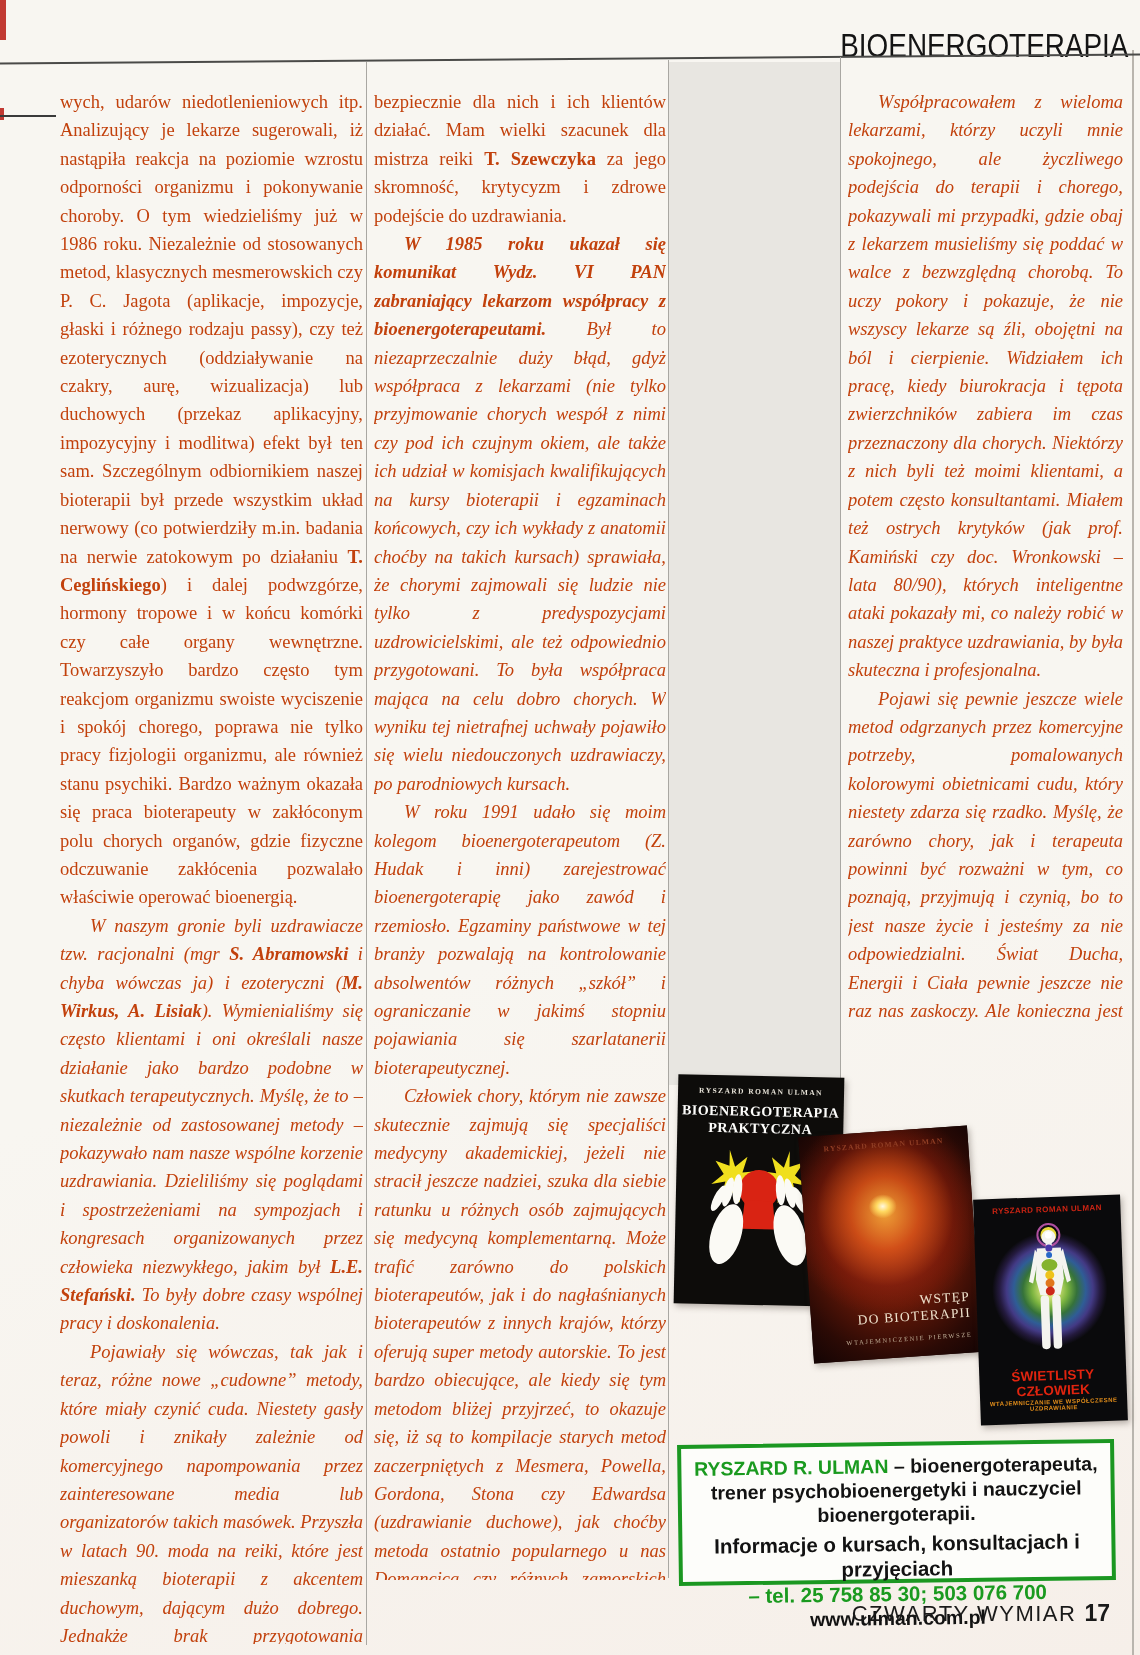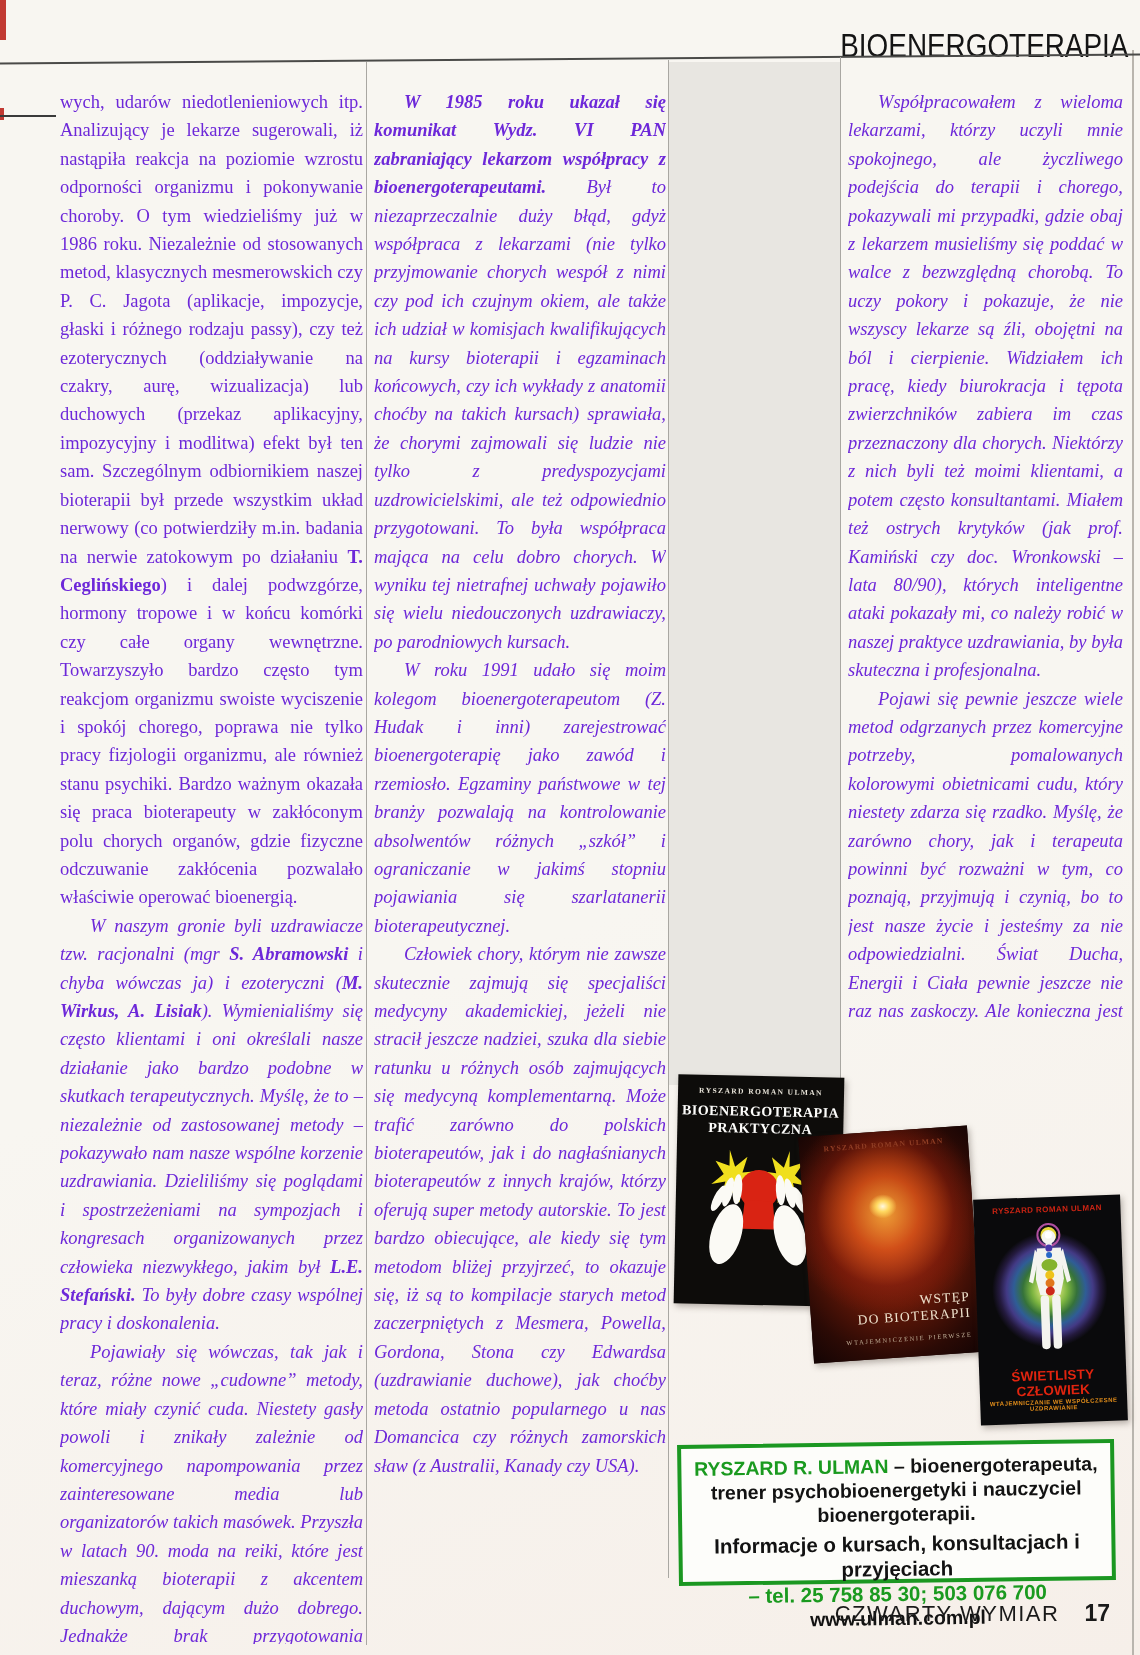--- a/index.html
+++ b/index.html
@@ -15,21 +15,21 @@
   .header-title{position:absolute;right:12px;top:26px;font-family:"Liberation Sans",sans-serif;
       font-size:34px;color:#141414;letter-spacing:0px;transform:scaleX(.82);transform-origin:right center;white-space:nowrap;}
   .header-rule{position:absolute;left:0;top:58px;width:1140px;height:2px;background:#4a4a48;transform:rotate(-.45deg);}
   
   .sep{position:absolute;width:1px;background:#a9a7a2;}
   .sep1{left:366px;top:62px;height:1583px;}
   .sep2{left:668px;top:60px;height:1518px;}
   .sep3{left:840px;top:57px;height:1028px;}
   .gray-band{position:absolute;left:669px;top:62px;width:171px;height:1023px;background:#e8e6e1;}
   
-  .col{position:absolute;color:#6d28d9;overflow:hidden;}
+  .col{position:absolute;color:#c2410c;overflow:hidden;}
   .col p{margin:0;text-align:justify;font-size:18.5px;line-height:28.4px;hyphens:auto;}
   .col p.indent{text-indent:30px;font-style:italic;}
   .col1{left:60px;top:88px;width:303px;height:1556px;}
   .col2{left:374px;top:88px;width:292px;height:1492px;}
   .col3{left:848px;top:88px;width:275px;height:940px;}
   .bold{font-weight:bold;}
   
   .book{position:absolute;box-shadow:2px 3px 6px rgba(60,50,40,.35);}
   .book1{left:676px;top:1076px;width:166px;height:229px;background:#0d0c0a;transform:rotate(1.2deg);z-index:2;}
   .book1 .b-author{margin-top:11px;text-align:center;font-size:7.5px;letter-spacing:1.4px;color:#e9e5da;font-weight:bold;}
@@ -55,21 +55,21 @@
       border:4px solid #1b9721;transform:rotate(-.8deg);text-align:center;
       font-family:"Liberation Sans",sans-serif;font-weight:bold;color:#121212;padding-top:8px;}
   .ad-line1,.ad-line2{font-size:19.5px;line-height:24px;}
   .ad-line3{font-size:20.5px;line-height:25px;margin-top:5px;}
   .ad-line4{font-size:20.5px;line-height:25px;}
   .ad-line5{font-size:19.5px;line-height:24px;}
   .ad-green{color:#1a9a1f;}
   
   .footer{position:absolute;right:30px;top:1600px;font-family:"Liberation Sans",sans-serif;color:#1a1a1a;white-space:nowrap;}
   .footer .mag{font-size:22px;letter-spacing:1.5px;}
-  .footer .pnum{font-size:23px;font-weight:bold;margin-left:25px;}
+  .footer .pnum{font-size:23px;font-weight:bold;margin-left:8px;}
 </style>
 </head>
 <body>
 
 <div class="edge-red"></div>
 <div class="edge-red2"></div>
 <div class="margin-tick"></div>
 <div class="right-edge"></div>
 
 <div class="header-title">BIOENERGOTERAPIA</div>
@@ -79,20 +79,21 @@
 <div class="sep sep1"></div>
 <div class="sep sep2"></div>
 <div class="sep sep3"></div>
 
 <div class="col col1">
     <p><span>wych, udarów niedotlenieniowych itp. Analizujący je lekarze sugerowali, iż nastąpiła reakcja na poziomie wzrostu odporności organizmu i pokonywanie choroby. O tym wiedzieliśmy już w 1986 roku. Niezależnie od stosowanych metod, klasycznych mesmerowskich czy P. C. Jagota (aplikacje, impozycje, głaski i różnego rodzaju passy), czy też ezoterycznych (oddziaływanie na czakry, aurę, wizualizacja) lub duchowych (przekaz aplikacyjny, impozycyjny i modlitwa) efekt był ten sam. Szczególnym odbiornikiem naszej bioterapii był przede wszystkim układ nerwowy (co potwierdziły m.in. badania na nerwie zatokowym po działaniu </span><span class="bold">T. Ceglińskiego</span><span>) i dalej podwzgórze, hormony tropowe i w końcu komórki czy całe organy wewnętrzne. Towarzyszyło bardzo często tym reakcjom organizmu swoiste wyciszenie i spokój chorego, poprawa nie tylko pracy fizjologii organizmu, ale również stanu psychiki. Bardzo ważnym okazała się praca bioterapeuty w zakłóconym polu chorych organów, gdzie fizyczne odczuwanie zakłócenia pozwalało właściwie operować bioenergią.</span></p>
     <p class="indent"><span>W naszym gronie byli uzdrawiacze tzw. racjonalni (mgr </span><span class="bold">S. Abramowski</span><span> i chyba wówczas ja) i ezoteryczni (</span><span class="bold">M. Wirkus, A. Lisiak</span><span>). Wymienialiśmy się często klientami i oni określali nasze działanie jako bardzo podobne w skutkach terapeutycznych. Myślę, że to – niezależnie od zastosowanej metody – pokazywało nam nasze wspólne korzenie uzdrawiania. Dzieliliśmy się poglądami i spostrzeżeniami na sympozjach i kongresach organizowanych przez człowieka niezwykłego, jakim był </span><span class="bold">L.E. Stefański.</span><span> To były dobre czasy wspólnej pracy i doskonalenia.</span></p>
     <p class="indent"><span>Pojawiały się wówczas, tak jak i teraz, różne nowe „cudowne” metody, które miały czynić cuda. Niestety gasły powoli i znikały zależnie od komercyjnego napompowania przez zainteresowane media lub organizatorów takich masówek. Przyszła w latach 90. moda na reiki, które jest mieszanką bioterapii z akcentem duchowym, dającym dużo dobrego. Jednakże brak przygotowania energetycznego i znajomości zasad BHP uzdrawiania kończył się różnie dla praktykujących. Dzieliliśmy się wówczas z mistrzami reiki naszą wiedzą i spostrzeżeniami, pozwalającymi</span></p>
   </div>
 <div class="col col2">
+    <p><span>bezpiecznie dla nich i ich klientów działać. Mam wielki szacunek dla mistrza reiki </span><span class="bold">T. Szewczyka</span><span> za jego skromność, krytycyzm i zdrowe podejście do uzdrawiania.</span></p>
     <p class="indent"><span class="bold">W 1985 roku ukazał się komunikat Wydz. VI PAN zabraniający lekarzom współpracy z bioenergoterapeutami.</span><span> Był to niezaprzeczalnie duży błąd, gdyż współpraca z lekarzami (nie tylko przyjmowanie chorych wespół z nimi czy pod ich czujnym okiem, ale także ich udział w komisjach kwalifikujących na kursy bioterapii i egzaminach końcowych, czy ich wykłady z anatomii choćby na takich kursach) sprawiała, że chorymi zajmowali się ludzie nie tylko z predyspozycjami uzdrowicielskimi, ale też odpowiednio przygotowani. To była współpraca mająca na celu dobro chorych. W wyniku tej nietrafnej uchwały pojawiło się wielu niedouczonych uzdrawiaczy, po parodniowych kursach.</span></p>
     <p class="indent"><span>W roku 1991 udało się moim kolegom bioenergoterapeutom (Z. Hudak i inni) zarejestrować bioenergoterapię jako zawód i rzemiosło. Egzaminy państwowe w tej branży pozwalają na kontrolowanie absolwentów różnych „szkół” i ograniczanie w jakimś stopniu pojawiania się szarlatanerii bioterapeutycznej.</span></p>
     <p class="indent"><span>Człowiek chory, którym nie zawsze skutecznie zajmują się specjaliści medycyny akademickiej, jeżeli nie stracił jeszcze nadziei, szuka dla siebie ratunku u różnych osób zajmujących się medycyną komplementarną. Może trafić zarówno do polskich bioterapeutów, jak i do nagłaśnianych bioterapeutów z innych krajów, którzy oferują super metody autorskie. To jest bardzo obiecujące, ale kiedy się tym metodom bliżej przyjrzeć, to okazuje się, iż są to kompilacje starych metod zaczerpniętych z Mesmera, Powella, Gordona, Stona czy Edwardsa (uzdrawianie duchowe), jak choćby metoda ostatnio popularnego u nas Domancica czy różnych zamorskich sław (z Australii, Kanady czy USA).</span></p>
   </div>
 <div class="col col3">
     <p class="indent"><span>Współpracowałem z wieloma lekarzami, którzy uczyli mnie spokojnego, ale życzliwego podejścia do terapii i chorego, pokazywali mi przypadki, gdzie obaj z lekarzem musieliśmy się poddać w walce z bezwzględną chorobą. To uczy pokory i pokazuje, że nie wszyscy lekarze są źli, obojętni na ból i cierpienie. Widziałem ich pracę, kiedy biurokracja i tępota zwierzchników zabiera im czas przeznaczony dla chorych. Niektórzy z nich byli też moimi klientami, a potem często konsultantami. Miałem też ostrych krytyków (jak prof. Kamiński czy doc. Wronkowski – lata 80/90), których inteligentne ataki pokazały mi, co należy robić w naszej praktyce uzdrawiania, by była skuteczna i profesjonalna.</span></p>
     <p class="indent"><span>Pojawi się pewnie jeszcze wiele metod odgrzanych przez komercyjne potrzeby, pomalowanych kolorowymi obietnicami cudu, który niestety zdarza się rzadko. Myślę, że zarówno chory, jak i terapeuta powinni być rozważni w tym, co poznają, przyjmują i czynią, bo to jest nasze życie i jesteśmy za nie odpowiedzialni. Świat Ducha, Energii i Ciała pewnie jeszcze nie raz nas zaskoczy. Ale konieczna jest rozwaga, spokój i pokora w poznawaniu tajemnic życia i zdrowia, a chorzy powinni mieć prawo i możliwość korzystania z każdej terapii, jeśli tylko nie szkodzi i nie postuluje zerwania z leczeniem konwencjonalnym.</span></p>
   </div>
 
 <div class="book book1">

